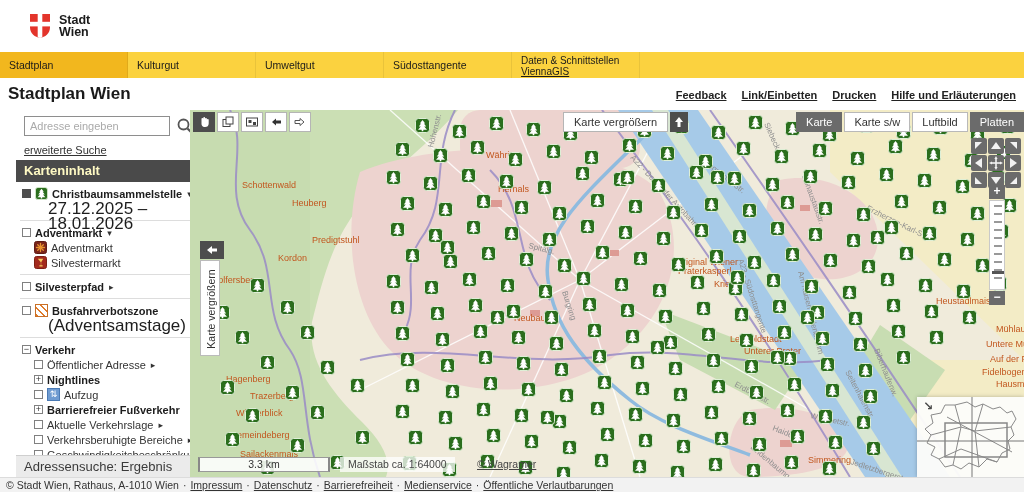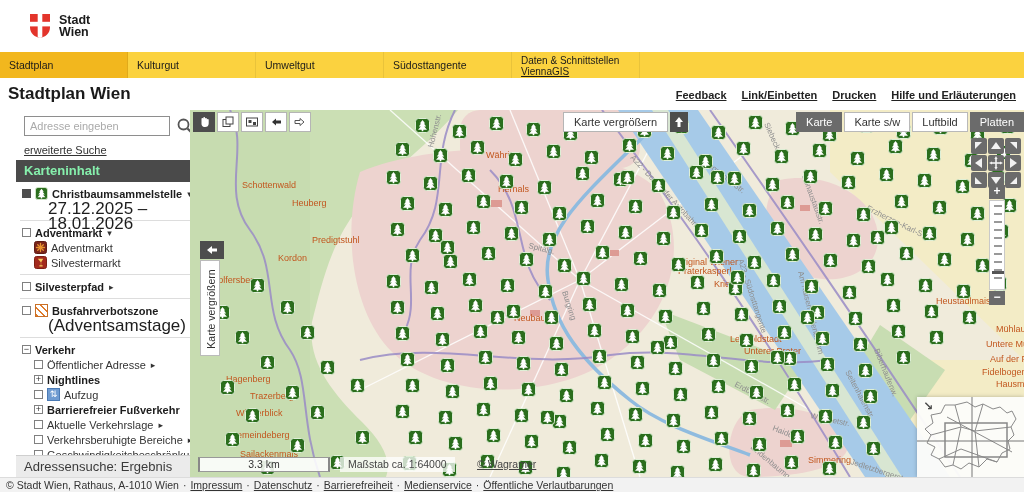--- a/index.html
+++ b/index.html
@@ -33,21 +33,21 @@
   .main { position:absolute; top:110px; left:0; right:0; bottom:15px; }
   .sidebar { position:absolute; left:16px; top:0; width:190px; height:100%; background:#fff; border-right:1px solid #d8d8d8; }
   .mapwrap { position:absolute; left:190px; right:0; top:0; height:100%; overflow:hidden; background:#F0EBDB; }
 
   
   .searchrow input { position:absolute; left:8px; top:6px; width:146px; height:20px; border:1px solid #8E8E8E;
       font-size:11px; padding:0 5px; color:#333; font-family:inherit; }
   .searchrow input::placeholder { color:#aaa; }
   .mag { position:absolute; left:160px; top:7px; cursor:pointer; }
   .advsearch { position:absolute; left:8px; top:34px; font-size:11px; color:#333; text-decoration:underline; cursor:pointer; }
-  .panelhead { position:absolute; left:0; top:50px; width:190px; height:22px; background:#4A4A4A; color:#86efac;
+  .panelhead { position:absolute; left:0; top:50px; width:190px; height:22px; background:#4A4A4A; color:#fef9c3;
       font-size:13px; font-weight:bold; line-height:22px; padding-left:8px; cursor:pointer; }
   .panelhead .chev { position:absolute; right:8px; top:0; font-size:11px; }
   .layerlist { position:absolute; left:0; top:72px; width:182px; height:273px; overflow:hidden; padding-top:4px; }
   .lrow { display:flex; align-items:center; gap:4px; padding-left:6px; height:15px; cursor:pointer; }
   .lrow.lvl1 { padding-left:18px; }
   .llb { font-size:11px; color:#333; white-space:nowrap; }
   .llb.b { font-weight:bold; color:#1d1d1d; }
   .lsub { font-size:17px; font-weight:normal; color:#1d1d1d; padding-left:32px; height:15px; line-height:15px; }
   .ldiv { border-top:1px solid #ddd; margin:4px 0 4px 4px; }
   .cb { width:9px; height:9px; border:1px solid #808080; background:#fff; flex:0 0 auto; }

